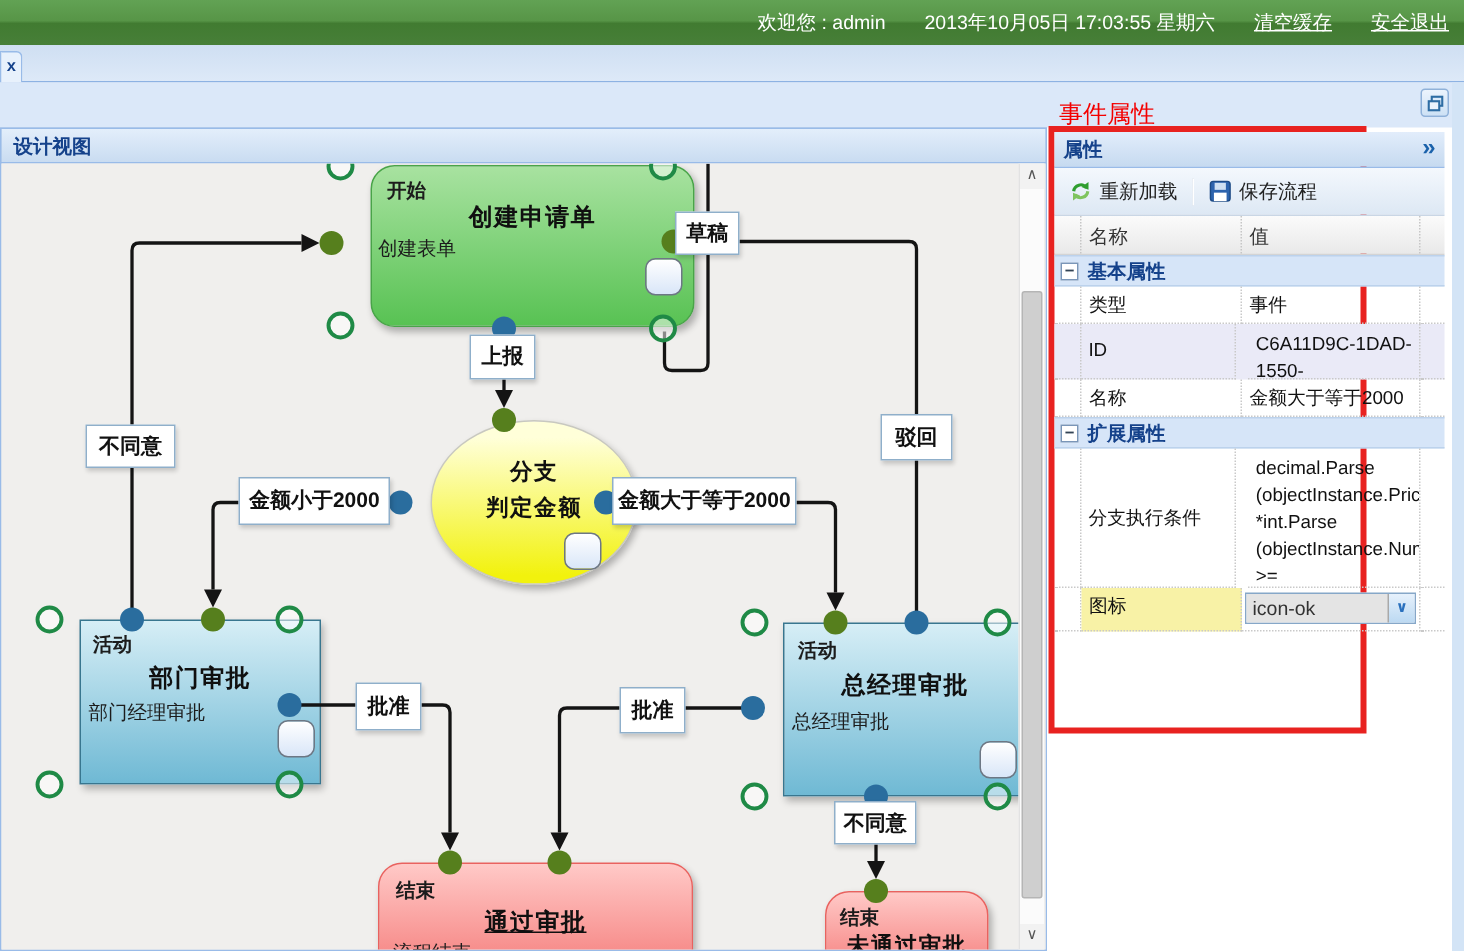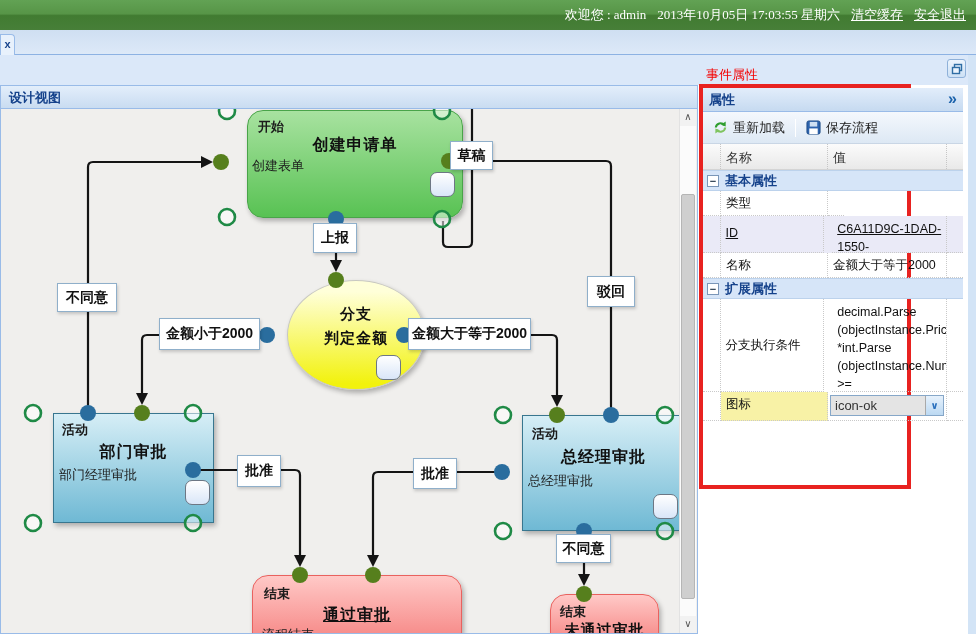--- a/index.html
+++ b/index.html
@@ -3,22 +3,22 @@
 <meta charset="utf-8">
 <style>
   * { margin:0; padding:0; box-sizing:border-box; }
   html,body { width:976px; height:634px; overflow:hidden;
     font-family:"Liberation Sans","DejaVu Sans",sans-serif; background:#fff; }
   .abs { position:absolute; }
 
   
   .topbar { left:0; top:0; width:976px; height:30px;
     background:linear-gradient(#62a254 0%,#579547 46%,#417b31 52%,#477f38 100%);
-    display:flex; justify-content:flex-end; align-items:center; gap:11px;
-    padding-right:10px; color:#fff; font-size:13px;font-family:Liberation Serif, serif; }
+    display:flex; justify-content:flex-end; align-items:center; gap:26px;
+    padding-right:10px; color:#fff; font-size:13px; }
   .toplink { color:#fff; text-decoration:underline; cursor:pointer; }
 
   
   .tabbar { left:0; top:30px; width:976px; height:25px;
     background:linear-gradient(#cfdff2,#dde9f8); border-bottom:1px solid #8db2e3; }
   .tabstub { left:0; top:34px; width:15px; height:21px; background:#e8f1fc;
     border:1px solid #99bbe8; border-bottom:none; border-radius:0 4px 0 0;
     color:#15428b; font-size:11px; font-weight:bold; text-align:center; line-height:19px; cursor:pointer; }
 
   .topstrip { left:0; top:55px; width:976px; height:30px; background:#dbe8f9; }
@@ -49,21 +49,21 @@
   .wires { position:absolute; left:0; top:0; pointer-events:none; }
 
   
   .vscroll { position:absolute; right:1px; top:0; width:17px; height:524px; background:#fbfbfb; border-left:1px solid #e2e2e2; }
   .varrow { position:absolute; left:0; width:16px; height:17px; background:#f2f2f2;
     color:#555; font-size:10px; text-align:center; line-height:16px; cursor:pointer; }
   .vthumb { position:absolute; left:1px; top:85px; width:14px; height:405px;
     background:#cfcfcf; border:1px solid #b5b5b5; border-radius:2px; cursor:pointer; }
 
   
-  .win-title { left:706px; top:66px; color:#f40000; font-size:13px; }
+  .win-title { left:706px; top:66px; color:#f40000; font-size:16px; }
   .winbtn { left:947px; top:59px; width:19px; height:19px; border:1px solid #8fb1d9; border-radius:3px;
     background:linear-gradient(#ecf4fd,#cde1f5); cursor:pointer; display:flex; align-items:center; justify-content:center; }
   .redbox { left:699px; top:84px; width:212px; height:405px; border:4px solid #e82220; background:#fff; }
 
   .pp-header { position:absolute; left:0; top:0; width:260px; height:24px;
     background:linear-gradient(#e2edfb,#c6daf0); border-bottom:1px solid #99bbe8;
     color:#15428b; font-size:13px; font-weight:bold; line-height:23px; padding-left:6px; }
   .pp-collapse { position:absolute; right:6px; top:0; color:#1b62ab; font-size:16px; font-weight:bold; cursor:pointer; line-height:22px; }
   .pp-toolbar { position:absolute; left:0; top:24px; width:260px; height:32px;
     background:linear-gradient(#f4f8fd,#dde8f4); border-bottom:1px solid #c9d6e5;
@@ -71,21 +71,21 @@
   .tbtn { display:flex; align-items:center; gap:5px; font-size:13px; color:#222; padding:3px 4px; cursor:pointer; }
   .tsep { width:1px; height:18px; background:#bcc8d8; border-right:1px solid #fff; }
 
   .grid { position:absolute; left:0; top:56px; width:260px; }
   .gcolhead { display:flex; height:26px; background:linear-gradient(#fbfbfb,#e9e9e9);
     border-bottom:1px solid #d4d4d4; font-size:13px; color:#333; }
   .gch { border-right:1px dotted #c6c6c6; padding:5px 0 0 5px; }
   .grow { display:flex; font-size:12.5px; color:#111; }
   .gcell { border-right:1px dotted #c9c9c9; border-bottom:1px dotted #c9c9c9; padding:4px 0 0 5px; overflow:hidden; }
   .w-gut { width:18px; } .w-name { width:107px; } .w-val { width:119px; } .w-fill { width:16px; border-right:none; }
-  .row-alt { background:#eaeaf7;text-decoration:underline; }
+  .row-alt { background:#eaeaf7; }
   .ggroup { display:flex; align-items:center; height:21px; background:#d6e5f8;
     border-top:1px solid #bcd2ec; border-bottom:1px solid #bcd2ec;
     color:#15428b; font-size:13px; font-weight:bold; }
   .minus { width:12px; height:12px; margin:0 6px 0 4px; border:1px solid #7a96b8; background:#fff;
     font-size:11px; line-height:10px; text-align:center; color:#345; cursor:pointer; }
   .pre { white-space:pre-line; line-height:18px;margin-left:8px; }
   .cell-yellow { background:#f8f2a6; }
   .combo { display:flex; width:114px; height:21px; border:1px solid #86a7c8; background:#fff; cursor:pointer; }
   .combo-field { width:95px; height:100%; background:#e4e4e4; border-right:1px solid #a9a9a9;
     color:#333; font-size:13px; padding:2px 0 0 4px; }
@@ -271,20 +271,21 @@
     </div>
 
     <div class="ggroup">
       <span class="minus">−</span>
       <span>基本属性</span>
     </div>
 
     <div class="grow" style="height:25px;">
       <div class="gcell w-gut"></div>
       <div class="gcell w-name">类型</div>
+      <div class="gcell w-val">事件</div>
       <div class="gcell w-fill"></div>
     </div>
 
     <div class="grow row-alt" style="height:37px;">
       <div class="gcell w-gut"></div>
       <div class="gcell w-name" style="padding-top:10px;">ID</div>
       <div class="gcell w-val pre">C6A11D9C-1DAD-1550-
 6FDB-CD94BC3A9BED</div>
       <div class="gcell w-fill"></div>
     </div>

